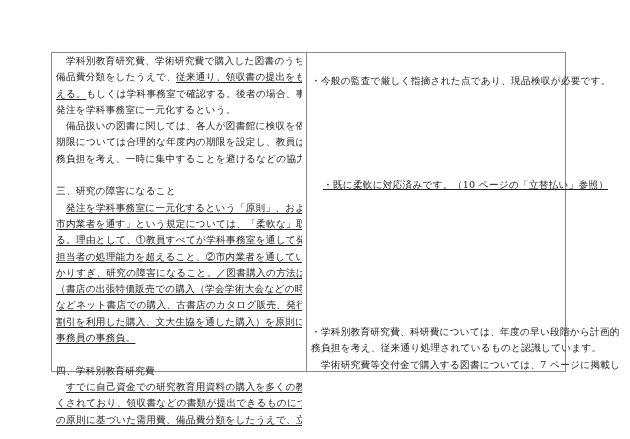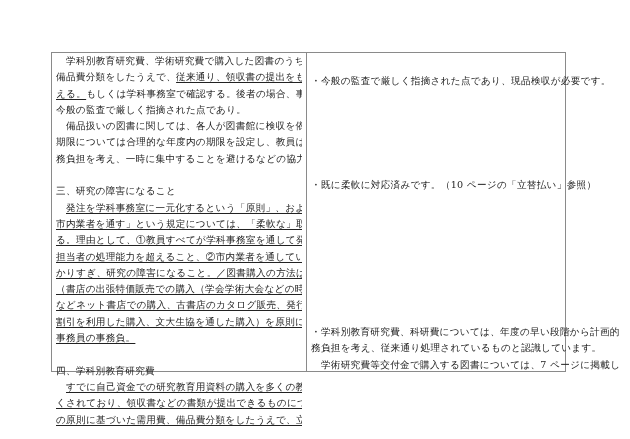--- a/index.html
+++ b/index.html
@@ -8,32 +8,32 @@
   .doc-table { position:absolute; left:51px; top:52px; width:515px; height:320px;
                border:1px solid #8a8a8a; box-sizing:border-box; display:flex; }
   .col-left { width:255px; border-right:1px solid #8a8a8a; box-sizing:border-box;
               padding:0px 4px 0 4px; }
   .col-right { flex:1; padding:0 4px; position:relative; }
   .p { font-size:9.6px; line-height:16.3px; margin:0; letter-spacing:0.3px; white-space:nowrap; overflow:hidden; }
   .indent { text-indent:10px; }
   .u { text-decoration:underline; text-underline-offset:2px; }
   .gap { height:16.3px; }
   .r1 { position:absolute; top:20px; left:4px; }
-  .r2 { position:absolute; top:124px; left:4px; }
+  .r2 { position:absolute; top:124px; left:16px;text-decoration:underline; }
   .r3 { position:absolute; top:271px; left:4px; }
 </style>
 </head>
 <body>
 
 <div class="doc-table">
   <div class="col-left">
     <p class="p indent">学科別教育研究費、学術研究費で購入した図書のうち、資料、需用</p>
     <p class="p"><span>備品費分類をしたうえで、</span><span class="u">従来通り、領収書の提出をもって検収に代</span></p>
     <p class="p"><span class="u">える。</span><span>もしくは学科事務室で確認する。後者の場合、事務員の事務負</span></p>
-    <p class="p">今般の監査で厳しく指摘された点であり。</p>
+    <p class="p">発注を学科事務室に一元化するという。</p>
     <p class="p indent">備品扱いの図書に関しては、各人が図書館に検収を依頼する。その</p>
     <p class="p">期限については合理的な年度内の期限を設定し、教員は図書館員の事</p>
     <p class="p">務負担を考え、一時に集中することを避けるなどの協力を行う。</p>
     <div class="gap"></div>
     <p class="p">三、研究の障害になること</p>
     <p class="p indent"><span class="u">発注を学科事務室に一元化するという「原則」、および「なるべく</span></p>
     <p class="p"><span class="u">市内業者を通す」という規定については、「柔軟な」取り扱いを求め</span></p>
     <p class="p"><span class="u">る。理由として、①教員すべてが学科事務室を通して発注することは、</span></p>
     <p class="p"><span class="u">担当者の処理能力を超えること、②市内業者を通していては時間がか</span></p>
     <p class="p"><span class="u">かりすぎ、研究の障害になること。／図書購入の方法は複数のやり方</span></p>

